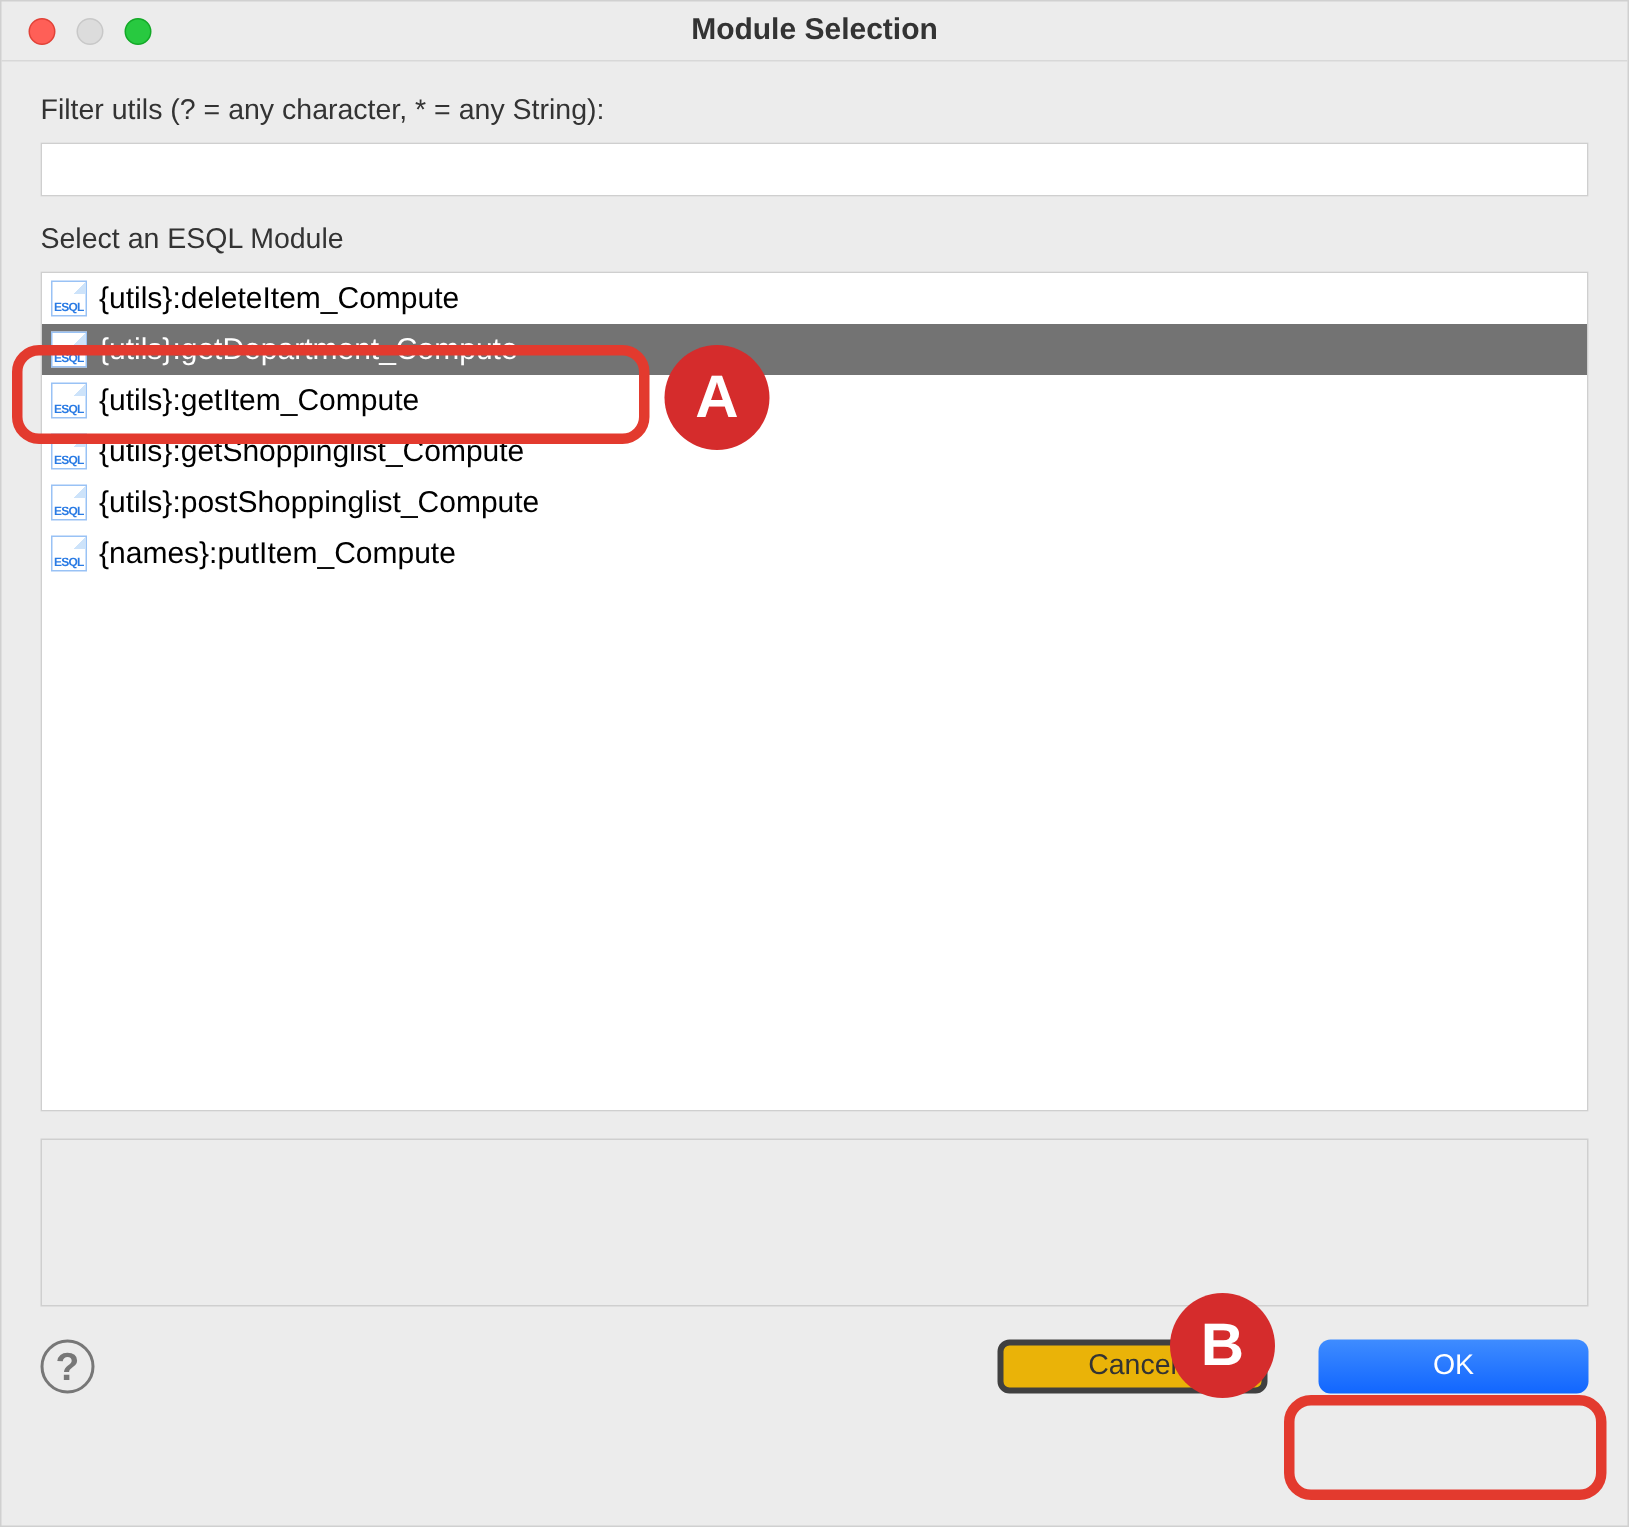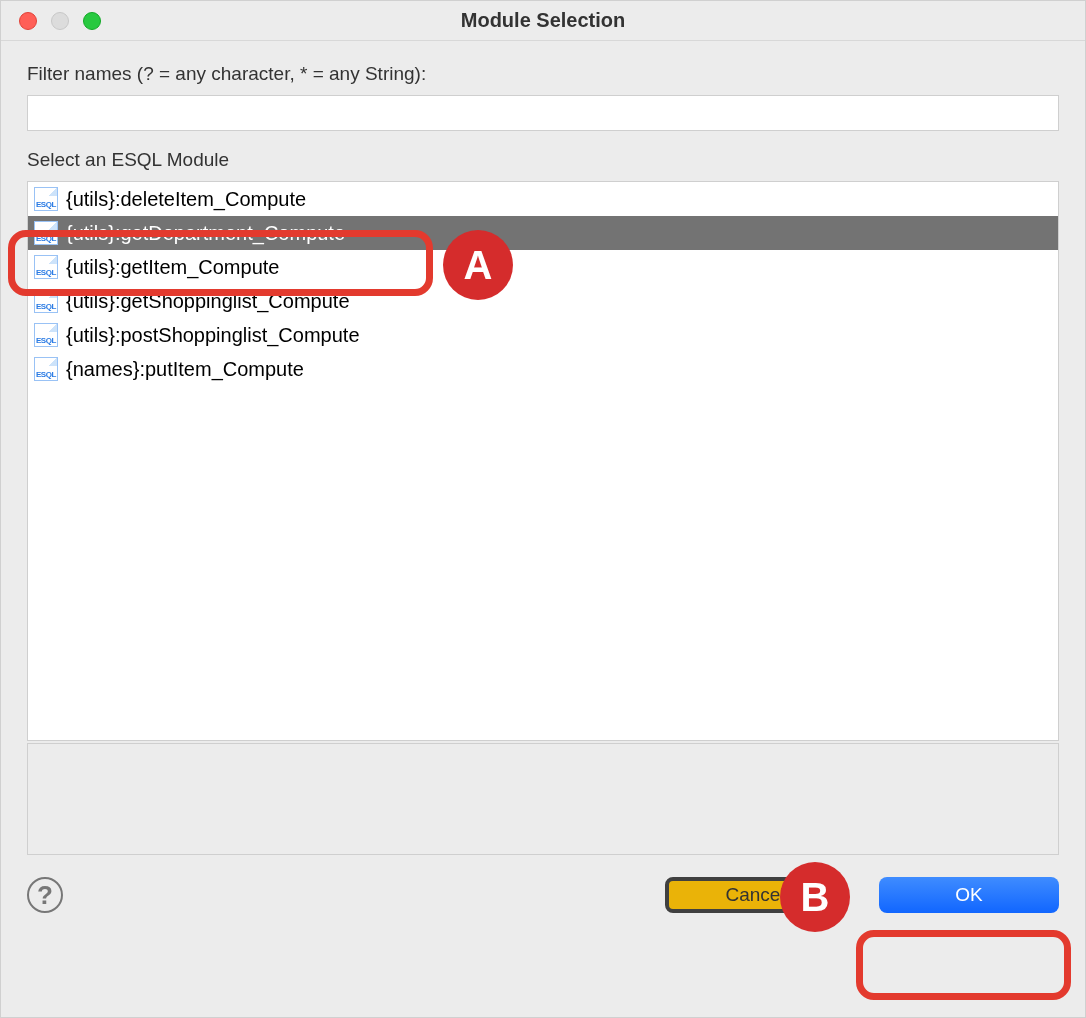--- a/index.html
+++ b/index.html
@@ -70,21 +70,21 @@
       padding: 0 10px;
       font-size: 17px;
       margin-bottom: 18px;
     }
     .listbox {
       width: 100%;
       height: 560px;
       background: #fff;
       border: 1px solid #cfcfcf;
       overflow: hidden;
-      margin-bottom: 2px;
+      margin-bottom: 18px;
     }
     .list-item {
       display: flex;
       align-items: center;
       height: 34px;
       padding: 0 6px;
       font-size: 20px;
       color: #000;
       gap: 8px;
       cursor: pointer;
@@ -206,21 +206,21 @@
   <div class="titlebar">
     <div class="traffic-lights">
       <div class="traffic-light tl-close"></div>
       <div class="traffic-light tl-min"></div>
       <div class="traffic-light tl-max"></div>
     </div>
     <div class="window-title">Module Selection</div>
   </div>
 
   <div class="content">
-    <div class="label">Filter names (? = any character, * = any String):</div>
+    <div class="label">Filter utils (? = any character, * = any String):</div>
     <input class="filter-input" type="text" value="" style="">
     <div class="label">Select an ESQL Module</div>
     <div class="listbox" id="listbox">
         <div class="list-item">
           <div class="esql-icon"></div>
           <span>{utils}:deleteItem_Compute</span>
         </div>
         <div class="list-item selected">
           <div class="esql-icon"></div>
           <span>{utils}:getDepartment_Compute</span>

